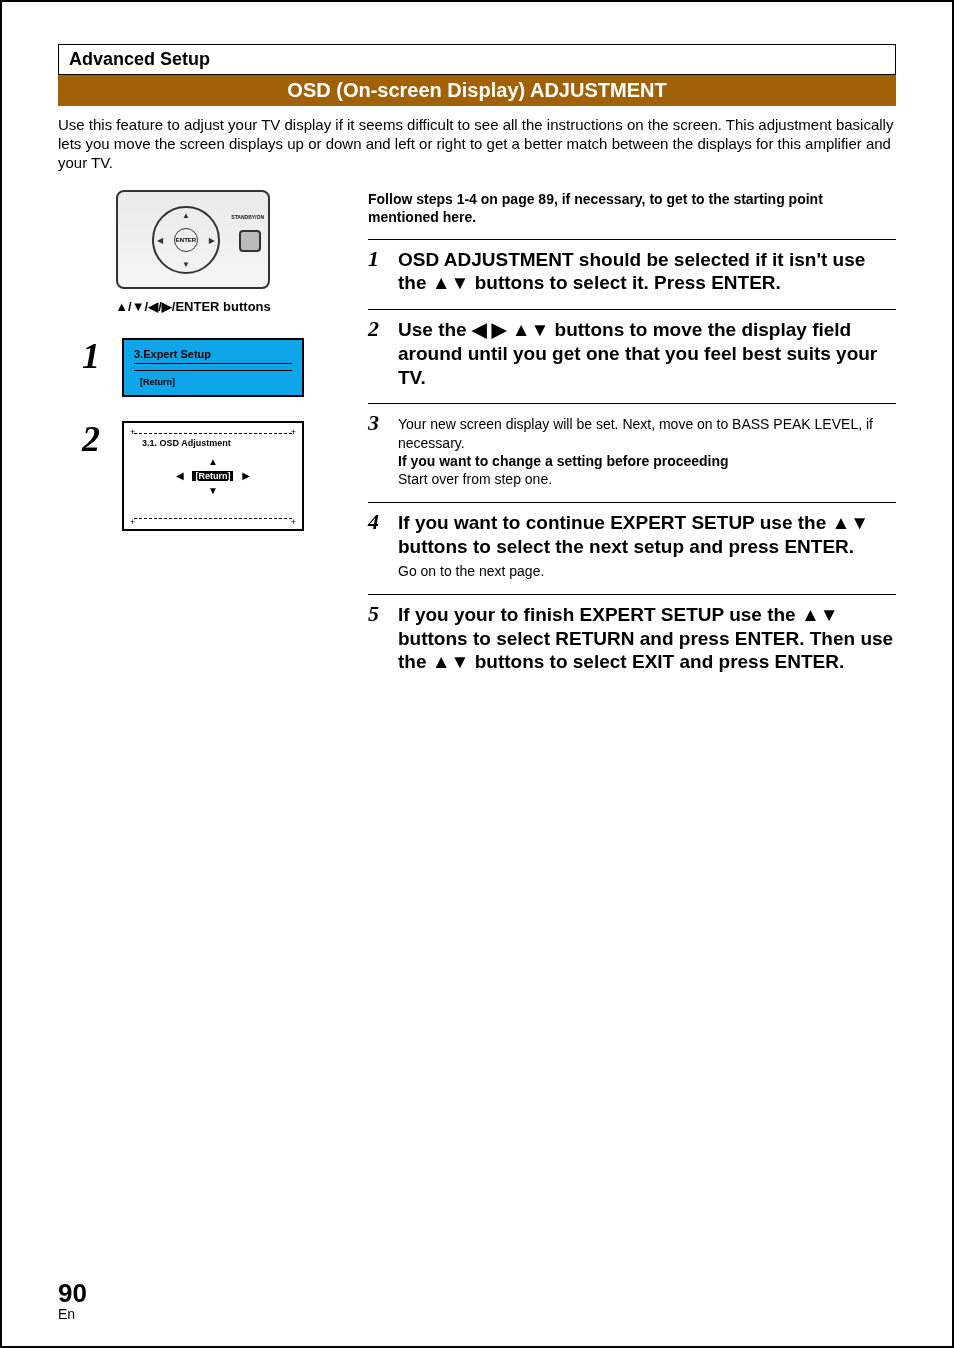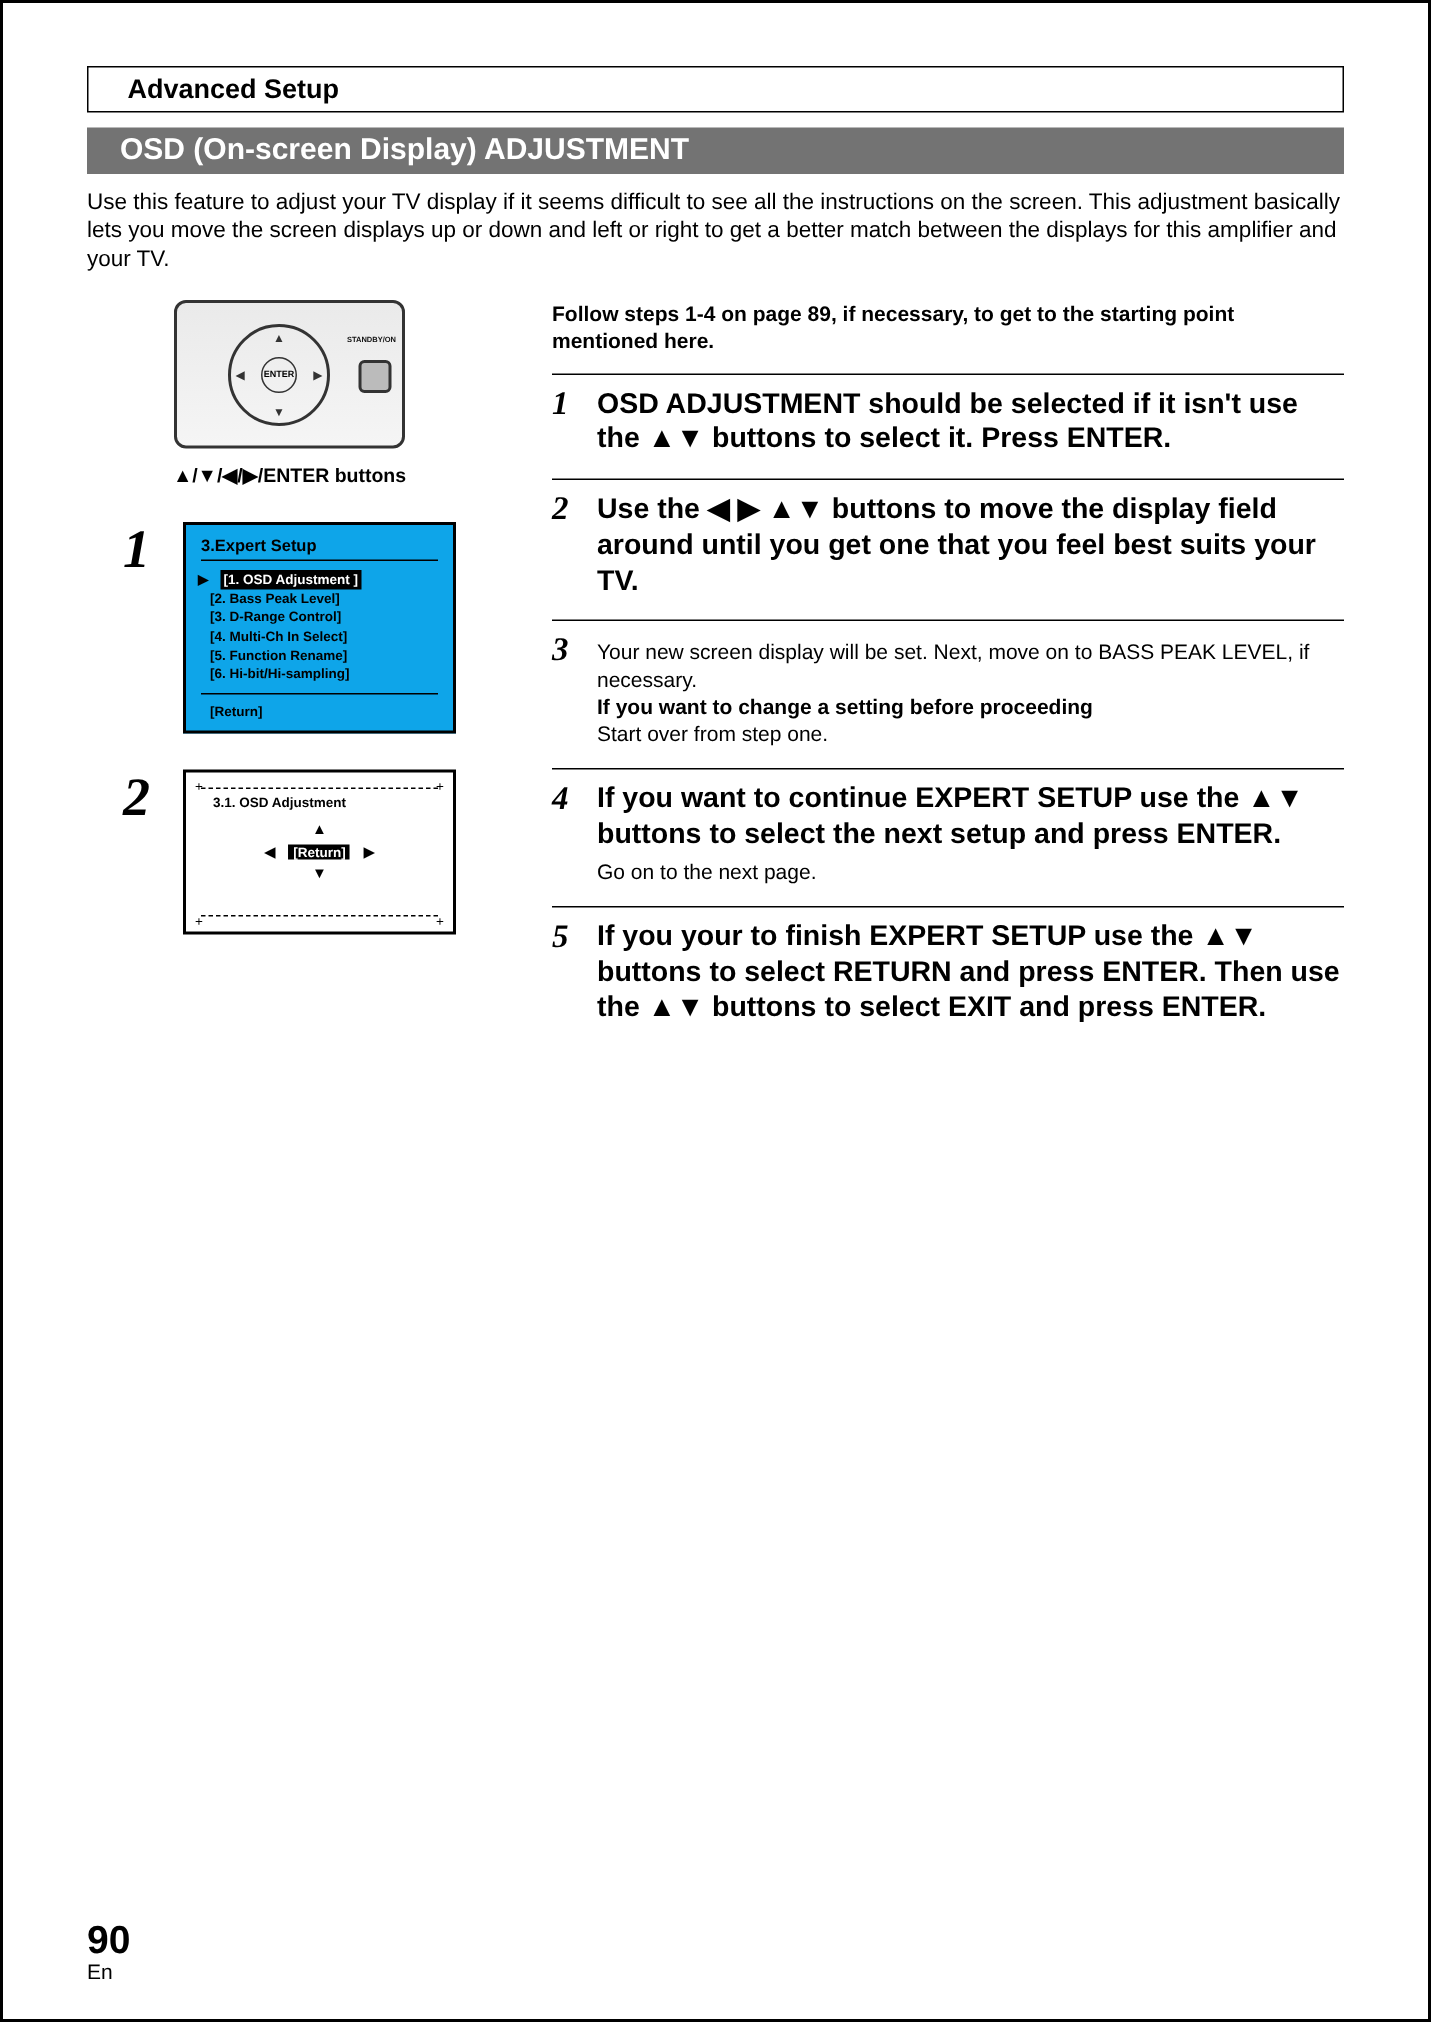--- a/index.html
+++ b/index.html
@@ -14,34 +14,34 @@
     height: 1348px;
     box-sizing: border-box;
     padding: 42px 56px 24px 56px;
     border: 2px solid #000;
     margin: 0;
     display: flex;
     flex-direction: column;
   }
   .header-box {
     border: 1.5px solid #000;
-    padding: 4px 26px;
-    margin-bottom: 10px;
+    padding: 4px 10px;
   }
   .header-box .hdr {
     font-weight: bold;
     font-size: 18px;
   }
   .section-title {
-    background: #737373;
+    background: #a16207;
     color: #fff;
     font-weight: bold;
     font-size: 20px;
     padding: 4px 22px;
     margin-bottom: 10px;
+    text-align: center;
   }
   .intro {
     font-size: 15px;
     line-height: 1.25;
     margin-bottom: 18px;
   }
   .cols {
     display: flex;
     gap: 40px;
   }
@@ -253,28 +253,20 @@
         <div class="standby-lbl">STANDBY/ON</div>
         <div class="side-btn"></div>
       </div>
 
       <div class="btn-label">▲/▼/◀/▶/ENTER buttons</div>
 
       <div class="step-row">
         <div class="big-num">1</div>
         <div class="osd-box">
           <div class="osd-title">3.Expert Setup</div>
-          <div class="osd-items">
-            <span class="ptr">▶</span><span class="sel">[1. OSD Adjustment ]</span><br>
-            <span>[2. Bass Peak Level]</span><br>
-            <span>[3. D-Range Control]</span><br>
-            <span>[4. Multi-Ch In Select]</span><br>
-            <span>[5. Function Rename]</span><br>
-            <span>[6. Hi-bit/Hi-sampling]</span>
-          </div>
           <div class="osd-sep"></div>
           <div class="osd-return">[Return]</div>
         </div>
       </div>
 
       <div class="step-row">
         <div class="big-num">2</div>
         <div class="osd-box2">
           <span class="plus-tl">+</span>
           <span class="plus-tr">+</span>

